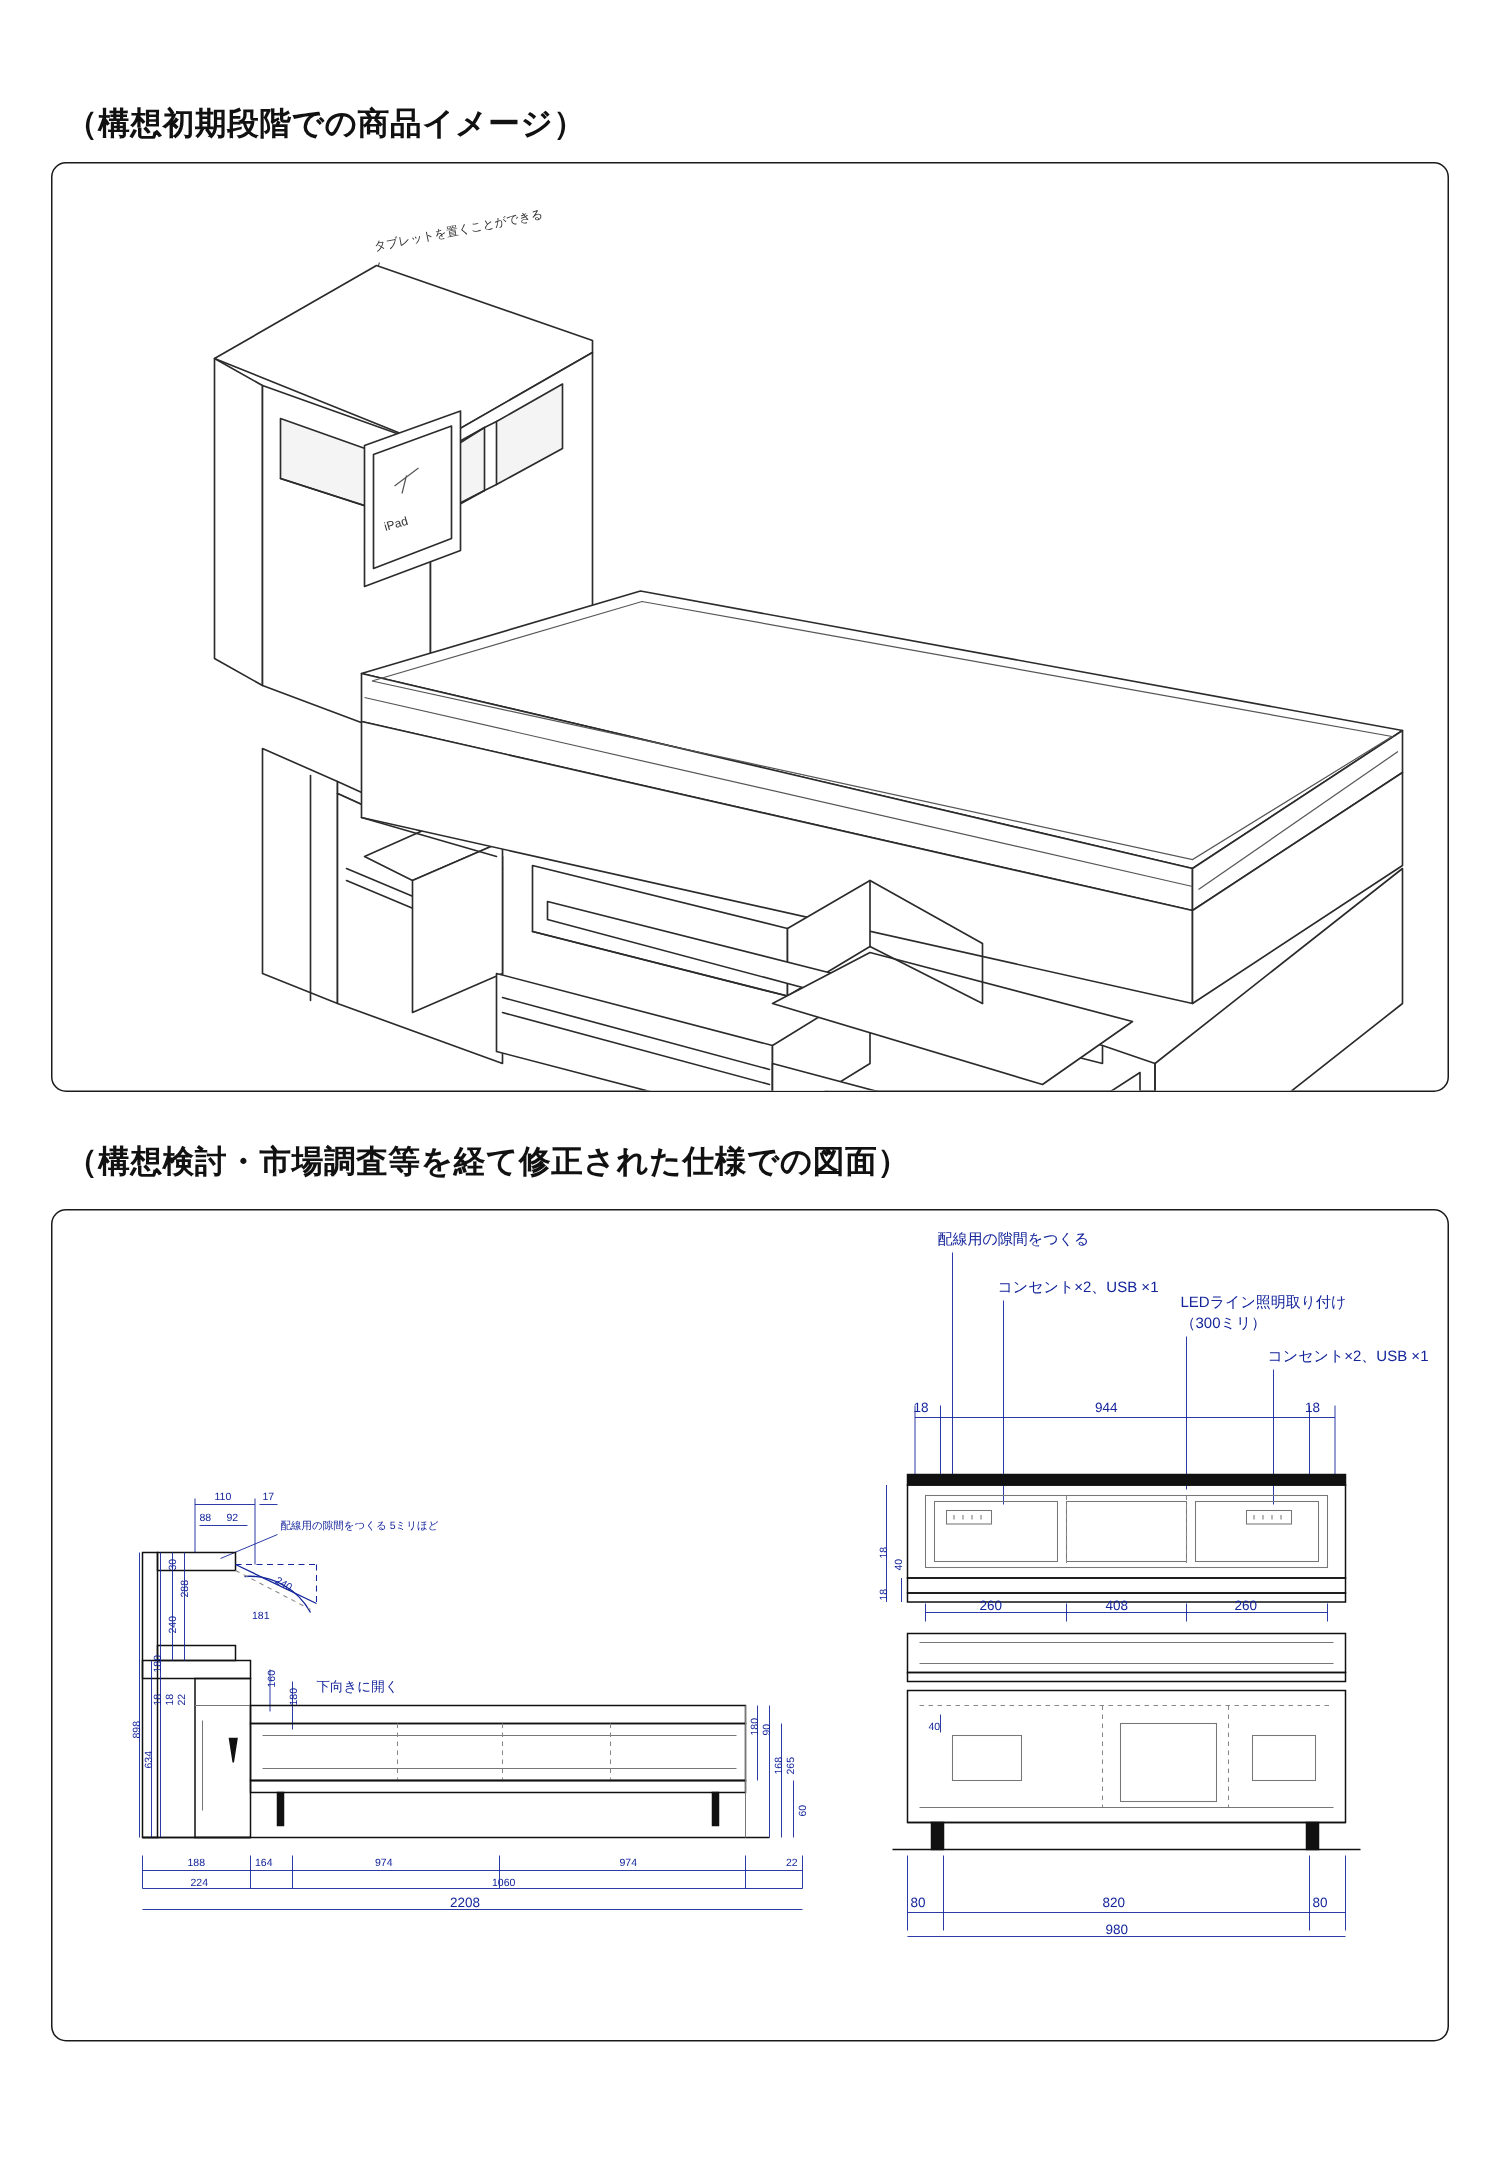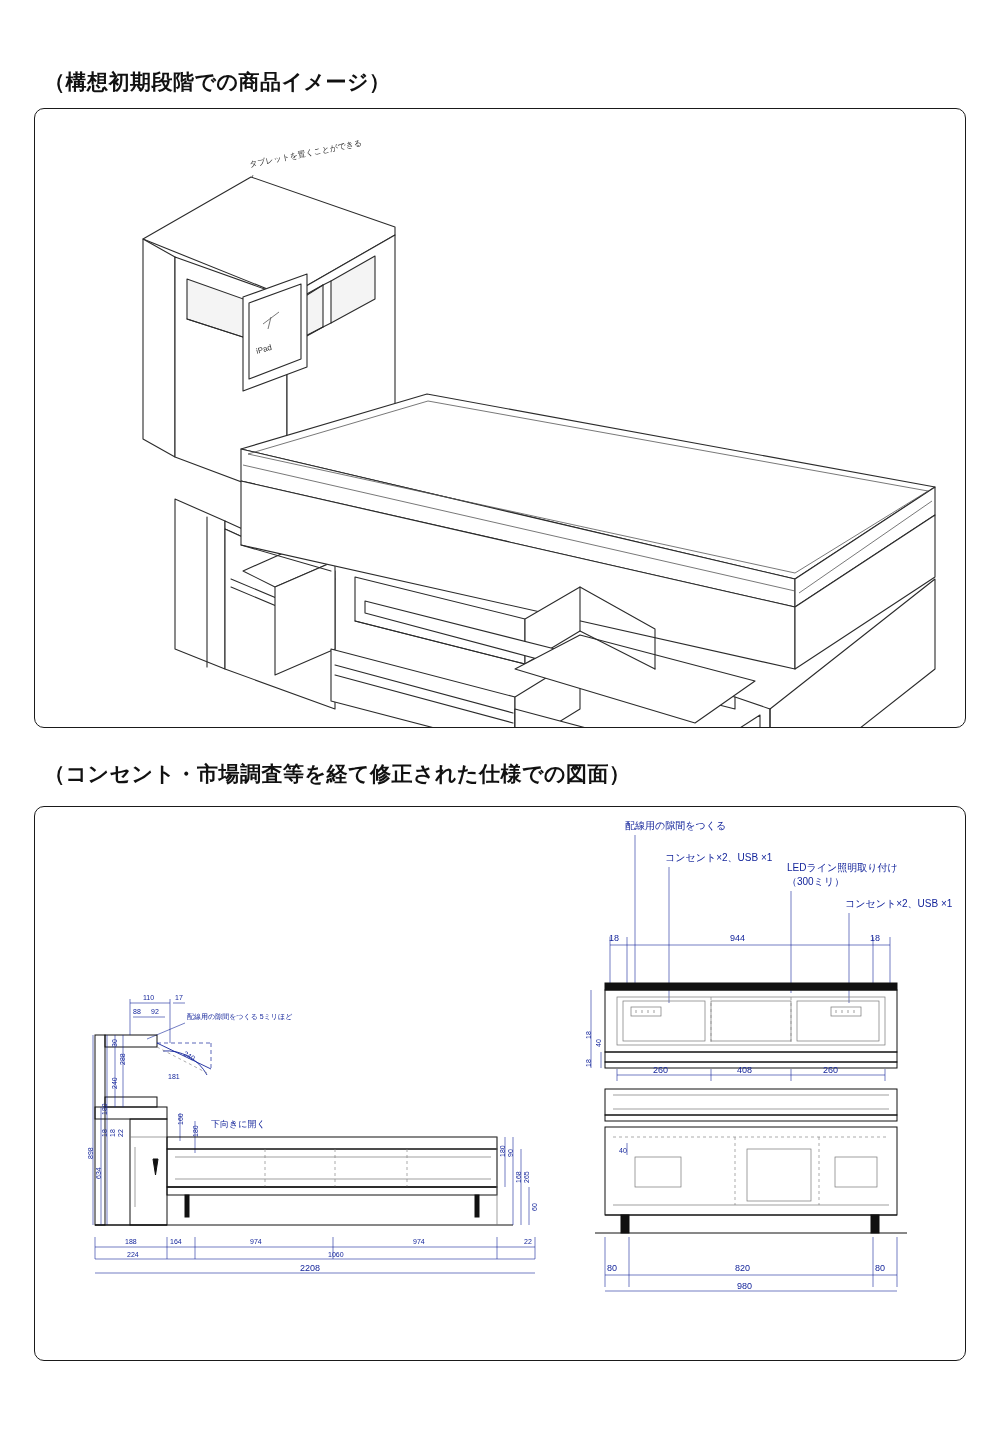--- a/index.html
+++ b/index.html
@@ -113,21 +113,21 @@
       </g>
       <g>
         <path class="ln" d="M545,478 L620,520 L620,560"></path>
         <path class="ln" d="M545,522 L620,560"></path>
         <path class="ln" d="M700,588 L735,600"></path>
         <path class="ln" d="M206,436 L296,462"></path>
       </g>
     </svg>
   </div>
 
-  <div class="section-title" id="title-2">（コンセント・市場調査等を経て修正された仕様での図面）</div>
+  <div class="section-title" id="title-2">（構想検討・市場調査等を経て修正された仕様での図面）</div>
 
   <div class="panel" id="panel-2">
     <svg width="930" height="553" viewBox="0 0 930 553">
 
       <g>
 
         <g>
           <text class="bp-txt-s" x="152" y="212">配線用の隙間をつくる 5ミリほど</text>
           <path class="bp-thin" d="M150 216 L112 232"></path>
         </g>

